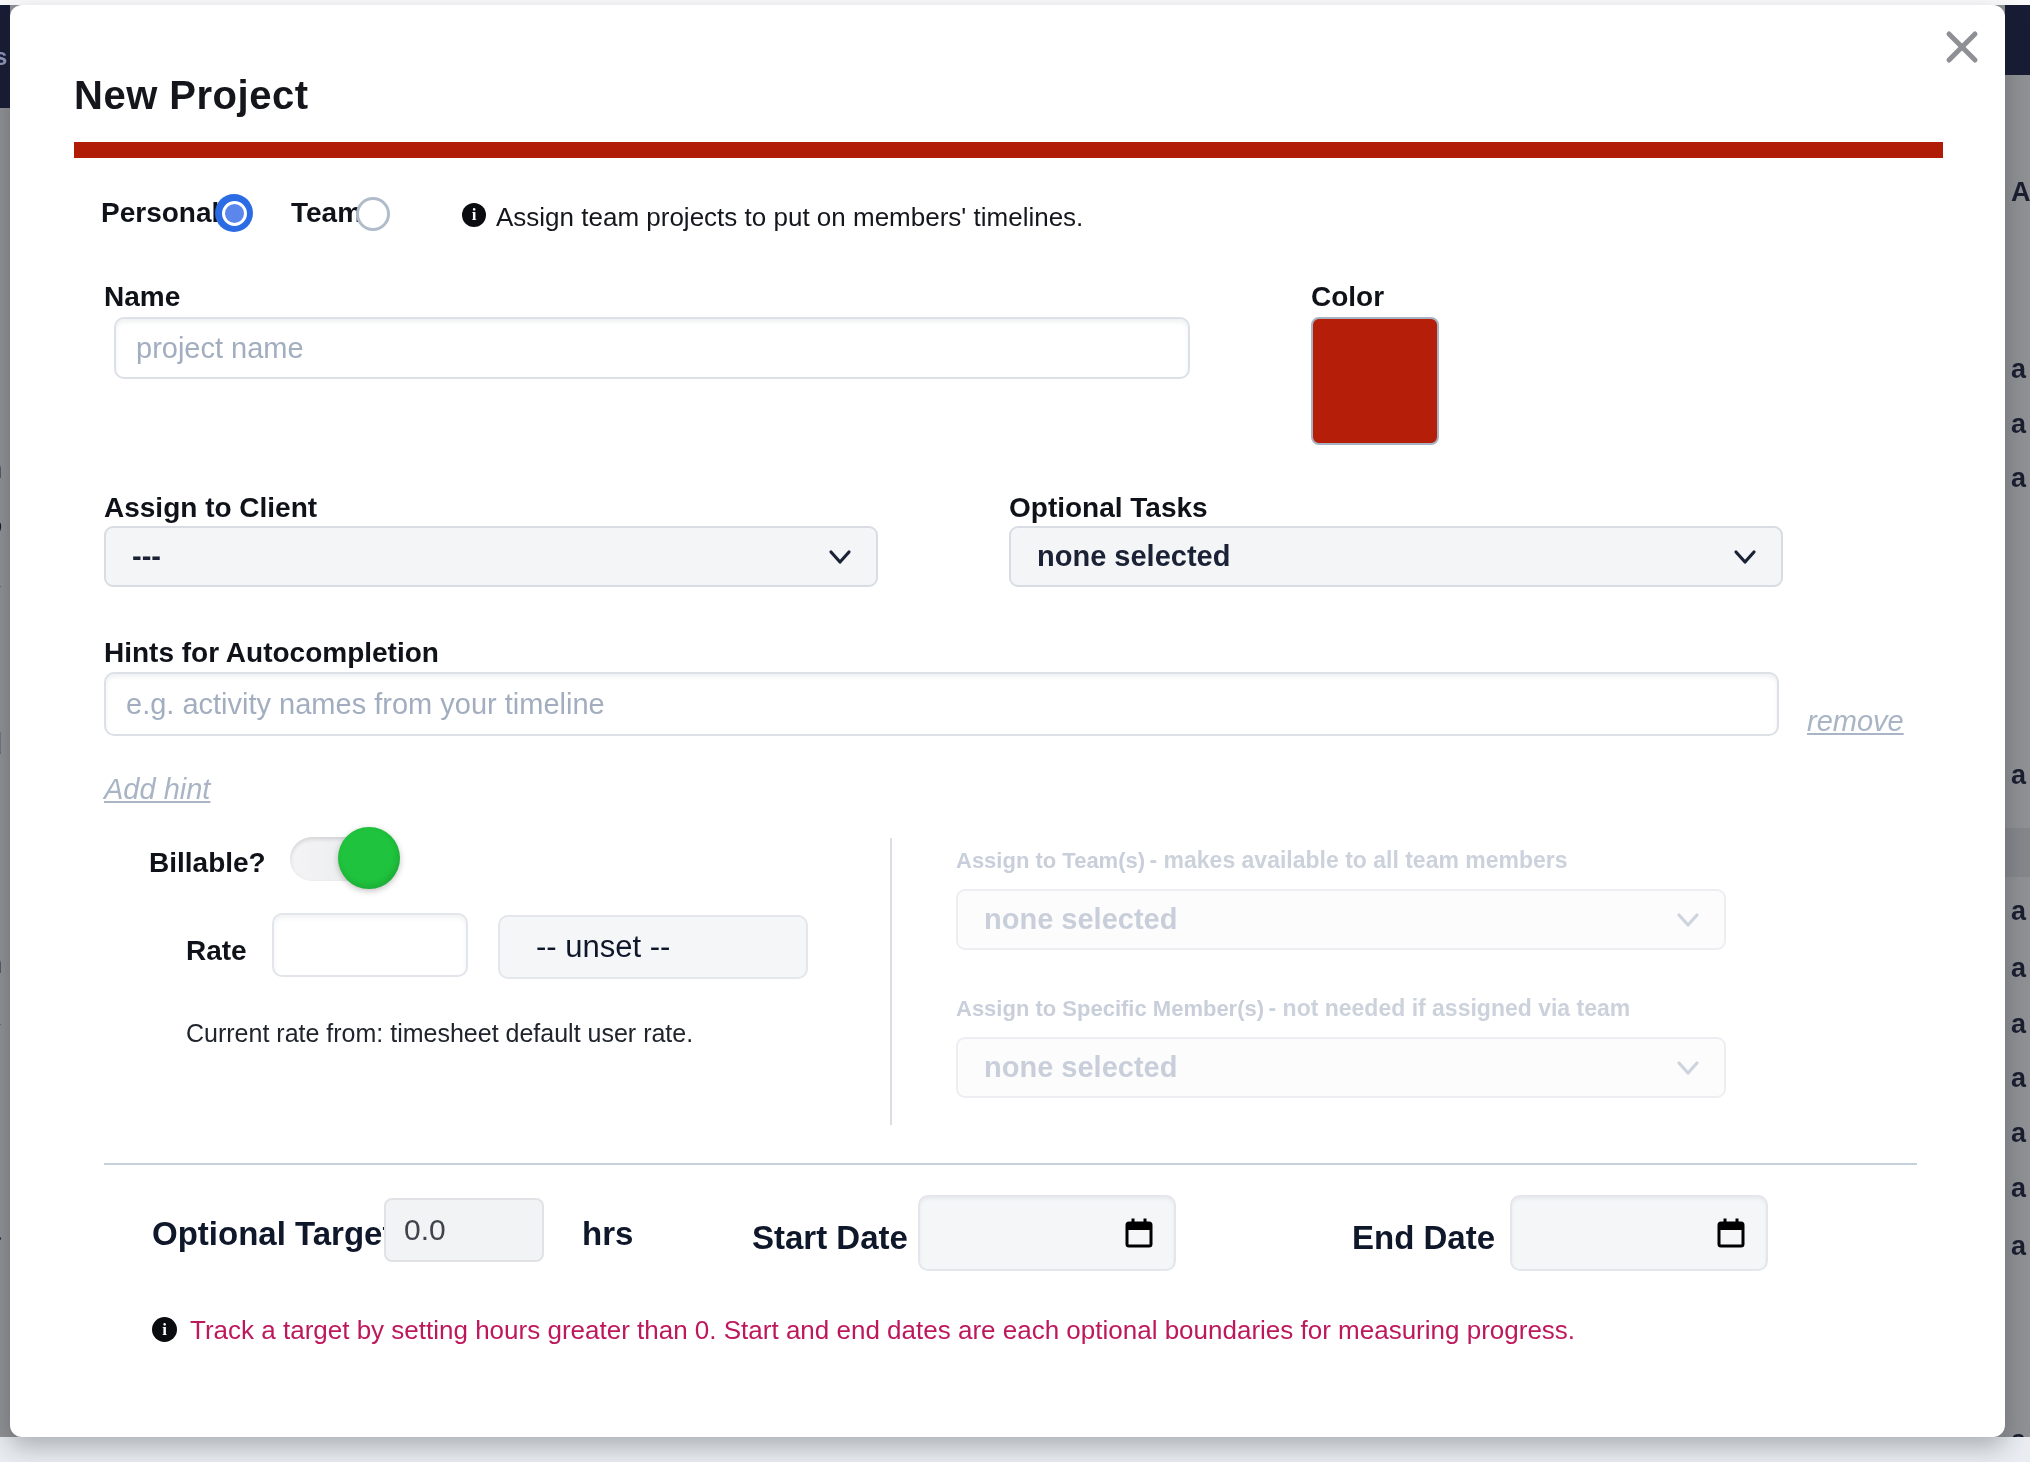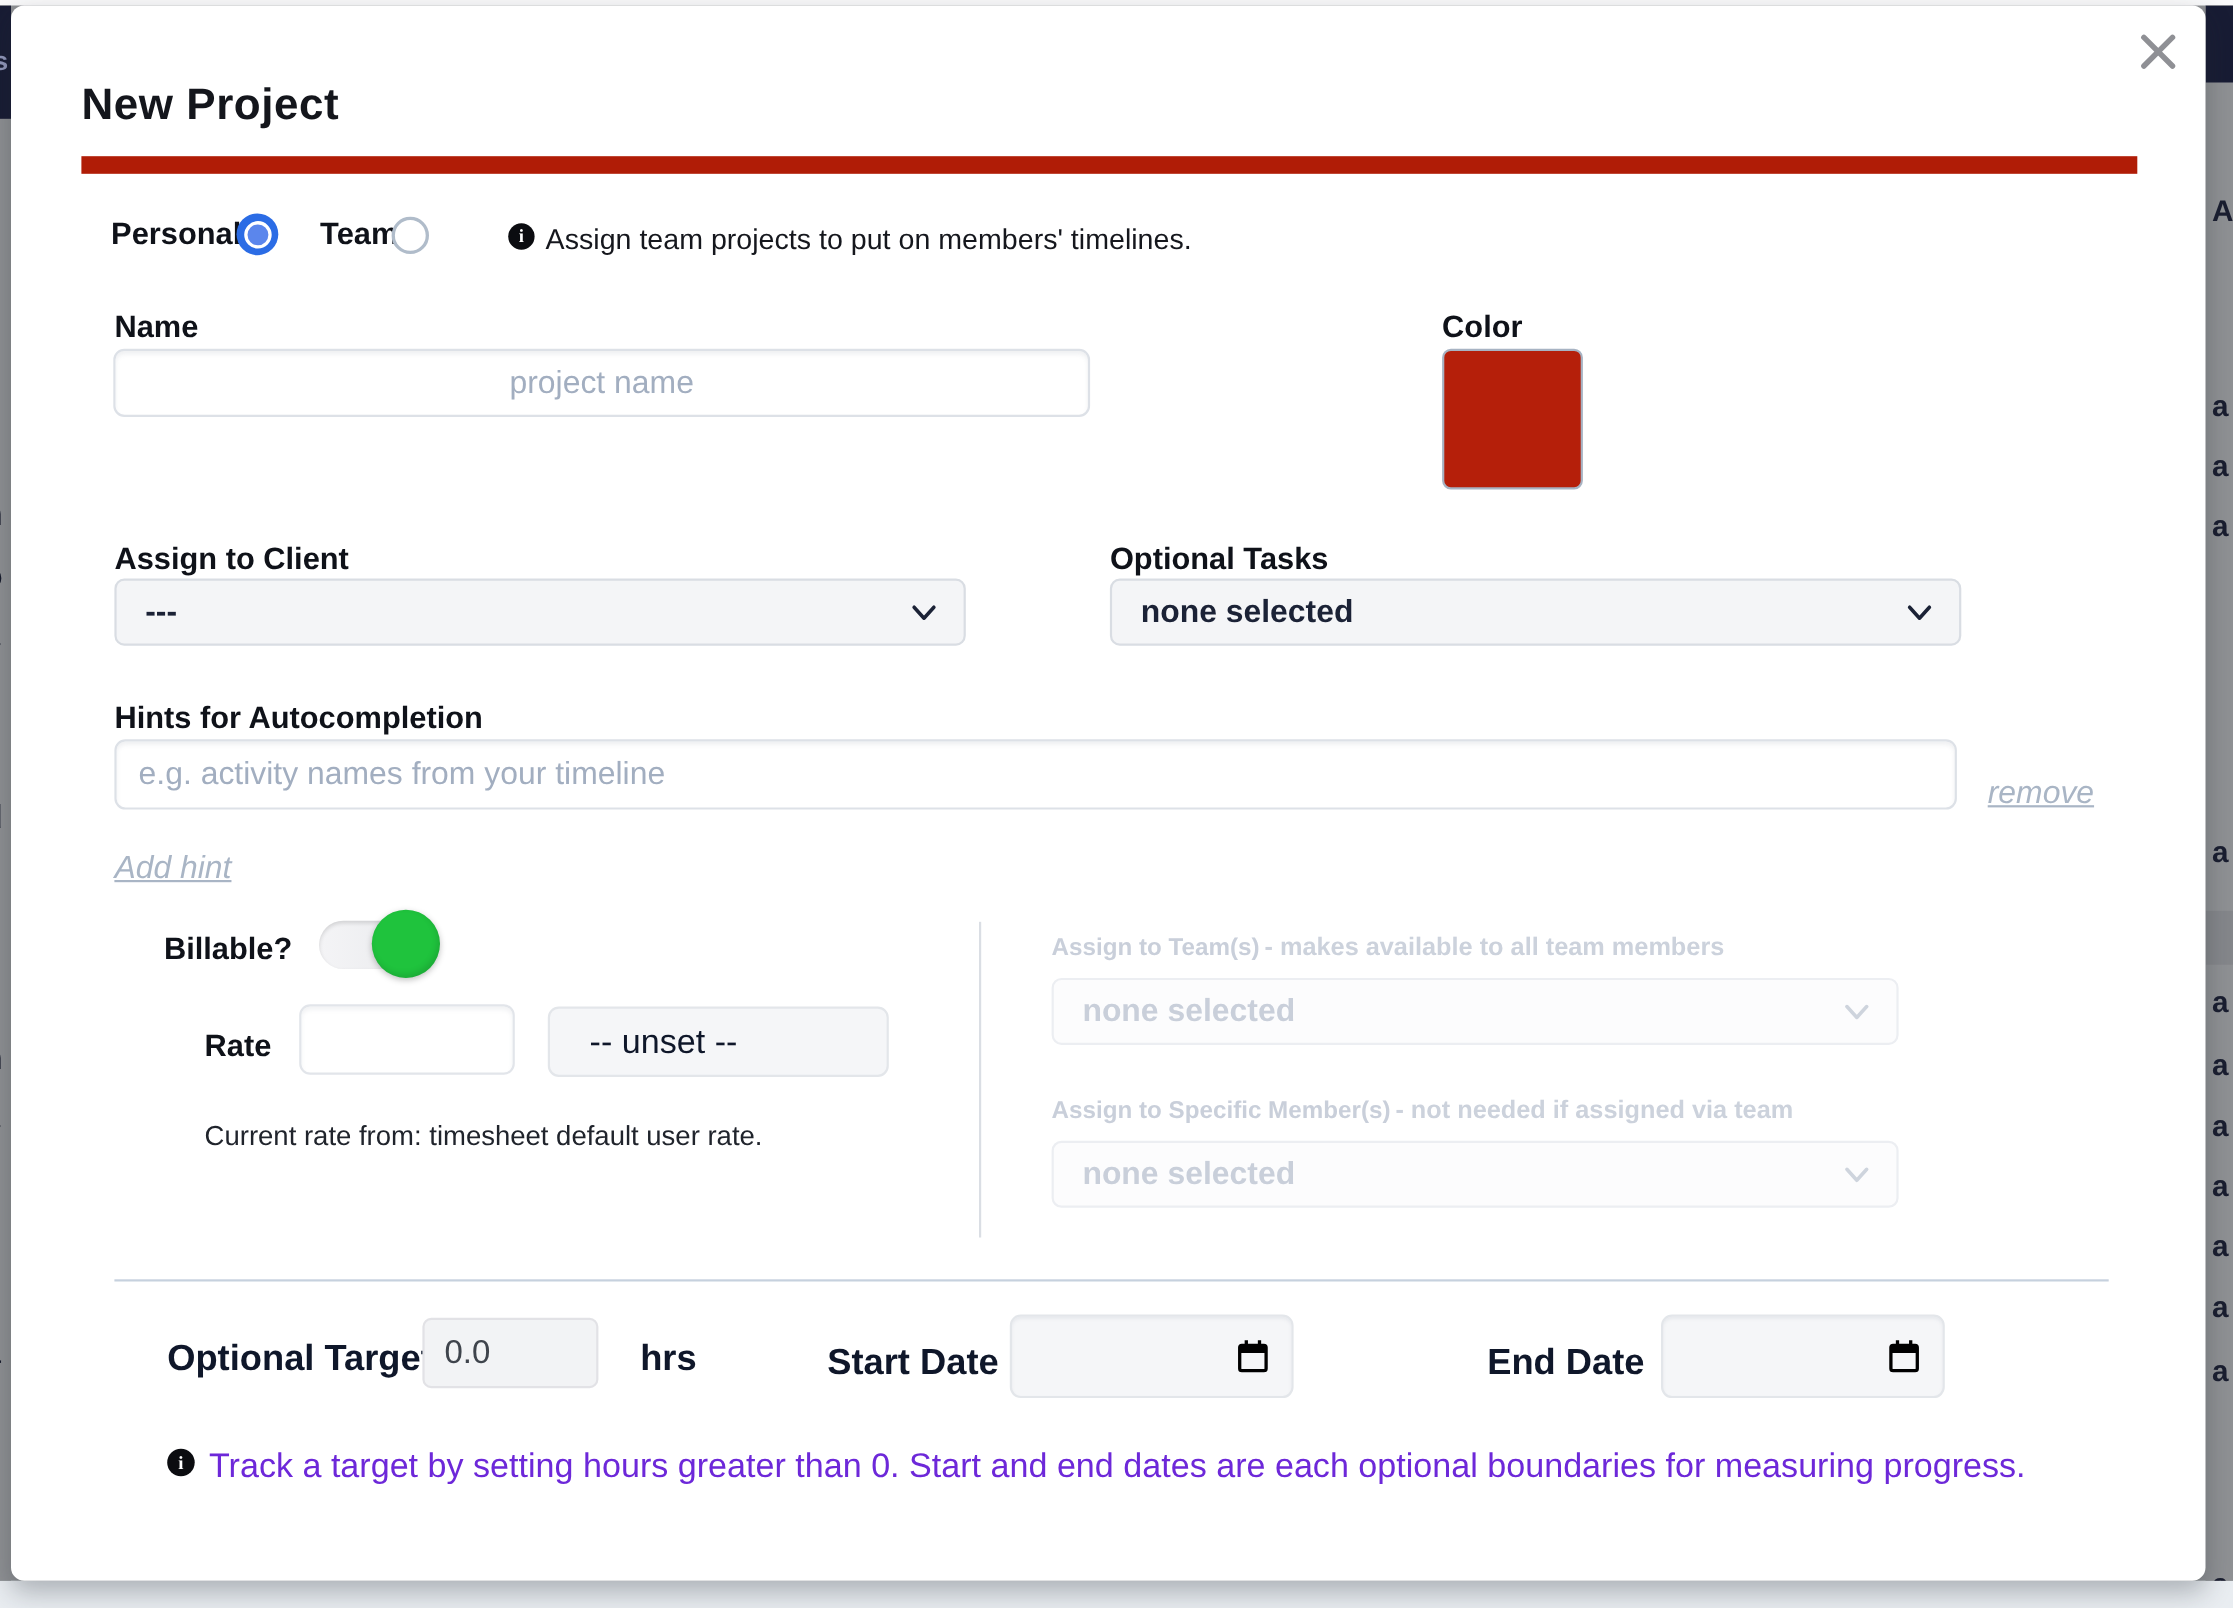--- a/index.html
+++ b/index.html
@@ -72,21 +72,21 @@
   .grey-sub{font-size:23px;font-weight:600;color:#ccd2dc;}
   .grey-main{font-size:22px;font-weight:600;color:#c9cfda;}
   .vdiv{width:2px;background:#dadee4;}
   .hdiv{height:2px;background:#c6d1de;}
   .date-input{box-sizing:border-box;border:2px solid #e3e6ea;border-radius:10px;background:#f5f6f8;
     display:flex;align-items:center;justify-content:flex-end;padding:0 20px;cursor:text;
     box-shadow:inset 0 2px 3px rgba(120,130,145,.10);}
   .num-input{box-sizing:border-box;border:2px solid #e2e2e6;border-radius:8px;background:#f2f3f5;
     font-size:30px;color:#3f444c;padding:0 18px;outline:none;width:100%;height:100%;
     font-family:"Liberation Sans",sans-serif;}
-  .footer-text{font-size:31px;color:#6d28d9;}
+  .footer-text{font-size:26px;color:#be185d;}
 </style>
 </head>
 <body>
 
 <div class="top-strip"></div>
 <div class="bottom-band"></div>
 <div class="bg-strip left" id="left-strip">
   <div class="bg-navy"></div>
 <span class="frag light" style="top: 38px;">s</span>
     <span class="frag" style="top: 350px;">e</span>
@@ -136,21 +136,21 @@
   <div class="abs lbl" style="left:91px;top:192px;">Personal</div>
   <div class="abs radio-outer" style="left:205px;top:189px;width:38px;height:38px;">
     <div class="radio-inner"></div>
   </div>
   <div class="abs lbl" style="left:281px;top:192px;">Team</div>
   <div class="abs radio-empty" style="left:346px;top:192px;width:34px;height:34px;"></div>
   <span class="abs info-dot" style="left:452px;top:198px;width:24px;height:24px;">i</span>
   <div class="abs info-text" style="left:486px;top:197px;">Assign team projects to put on members' timelines.</div>
 
   <div class="abs lbl" style="left:94px;top:276px;">Name</div>
-  <input class="abs txt-input" style="left: 93px; top: 312px; width: 888px; height: 62px; text-align: center;" placeholder="project name">
+  <input class="abs txt-input" style="left: 104px; top: 312px; width: 1076px; height: 62px;" placeholder="project name">
   <div class="abs lbl" style="left:1301px;top:276px;">Color</div>
   <div class="abs" style="left:1301px;top:312px;width:128px;height:128px;border:2px solid #a7b3c3;border-radius:8px;background:#b51f0a;box-sizing:border-box;"></div>
 
   <div class="abs lbl" style="left:94px;top:487px;">Assign to Client</div>
   <div class="abs select" style="left:94px;top:521px;width:774px;height:61px;">
     <span class="val">---</span>
     <svg class="chev" width="24" height="16" viewBox="0 0 24 16">
         <polyline points="3,3 12,13 21,3"></polyline>
       </svg>
   </div>

